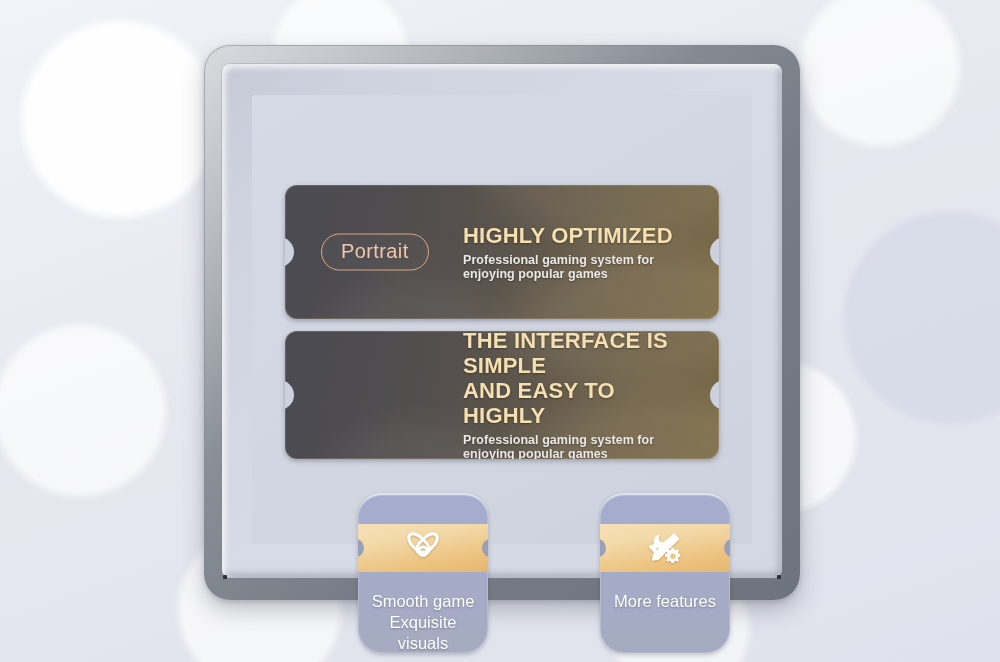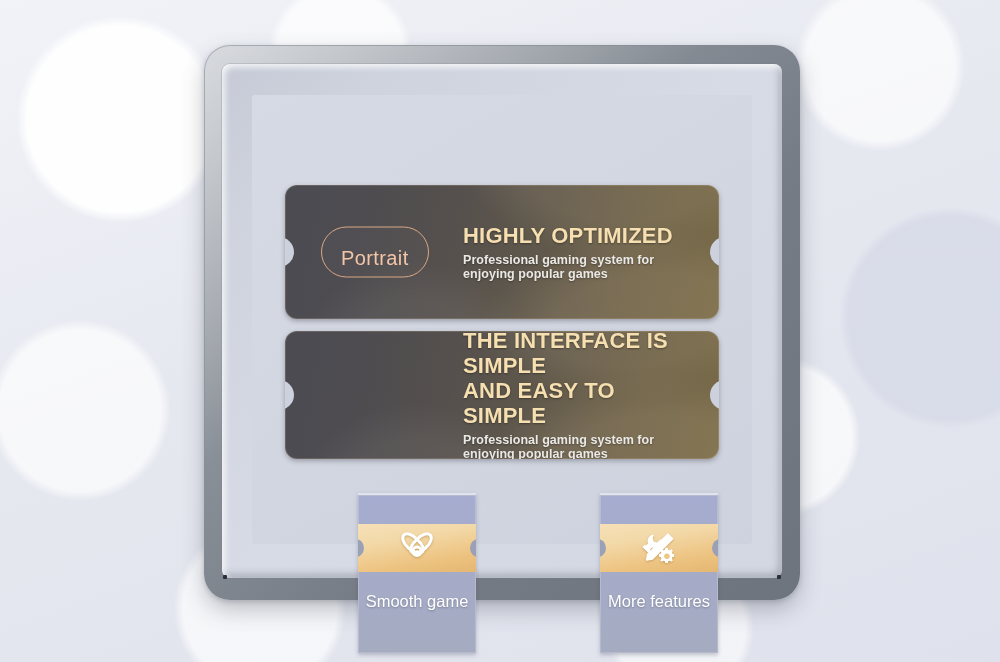--- a/index.html
+++ b/index.html
@@ -137,21 +137,21 @@
 
   .pill {
     position: absolute;
     top: 50%;
     transform: translateY(-50%);
     border: 1.6px solid #dba784;
     border-radius: 999px;
     color: #f3c6a8;
     font-size: 20px;
     letter-spacing: .4px;
-    padding: 19px 19px 7px;
+    padding: 5px 19px 7px;
     white-space: nowrap;
     background: rgba(255,255,255,.02);
   }
   #pill-portrait { left: 36px; }
   #pill-complete { left: 36px; }
 
   .banner-text {
     position: absolute;
     left: 178px;
     right: 26px;
@@ -179,28 +179,29 @@
   #feature-cards {
     position: absolute;
     left: 33px;
     right: 33px;
     top: 398px;
     height: 162px;
   }
   .feature-card {
     position: absolute;
     top: 0;
-    width: 118px;
+    width: 130px;
     height: 158px;
     background: linear-gradient(180deg, #a9afc3 0%, #a6accf 1%, #a5abc0 100%);
     border-top: 2px solid #dfe3ee;
     box-shadow:
       0 2px 4px rgba(70,76,95,.30),
       inset 0 0 0 1px rgba(255,255,255,.18);
     overflow: hidden;
+    border-radius: 24px;
   }
   #feature-card-0 { left: 73px; }
   #feature-card-1 { left: 315px; }
 
   .card-band {
     position: absolute;
     left: 0;
     right: 0;
     top: 29px;
     height: 48px;
@@ -257,21 +258,21 @@
           <div class="banner-sub">Professional gaming system for enjoying popular games</div>
         </div>
       </div>
 
       <div class="banner" id="banner-complete">
         <div class="banner-swoosh"></div>
         <div class="notch notch-left"></div>
         <div class="notch notch-right"></div>
         <div class="banner-text">
           <div class="banner-title">THE INTERFACE IS SIMPLE</div>
-          <div class="banner-title">AND EASY TO SIMPLE</div>
+          <div class="banner-title">AND EASY TO HIGHLY</div>
           <div class="banner-sub">Professional gaming system for enjoying popular games</div>
         </div>
       </div>
 
       <div id="feature-cards">
 
         <div class="feature-card" id="feature-card-0">
           <div class="card-band">
             <div class="card-notch card-notch-left"></div>
             <div class="card-notch card-notch-right"></div>
@@ -279,20 +280,21 @@
               <g fill="none" stroke="#ffffff" stroke-width="4.6" stroke-linecap="round" stroke-linejoin="round">
                 <path d="M32 19c7-8 16-11 20-7s1 13-7 20c-8 7-17 10-21 6s0-12 8-19z"></path>
                 <path d="M32 19c-7-8-16-11-20-7s-1 13 7 20c8 7 17 10 21 6s0-12-8-19z"></path>
               </g>
               <circle cx="32" cy="37" r="6.5" fill="none" stroke="#ffffff" stroke-width="4.6"></circle>
               <circle cx="32" cy="37" r="1.6" fill="#ffffff"></circle>
             </svg>
           </div>
           <div class="card-label">
             <div>Smooth game</div>
+            <div>Exquisite visuals</div>
           </div>
         </div>
 
         <div class="feature-card" id="feature-card-1">
           <div class="card-band">
             <div class="card-notch card-notch-left"></div>
             <div class="card-notch card-notch-right"></div>
             <svg class="card-icon" viewBox="0 0 64 64">
 
               <g fill="#ffffff" stroke="#ffffff" stroke-width="2" stroke-linejoin="round">

